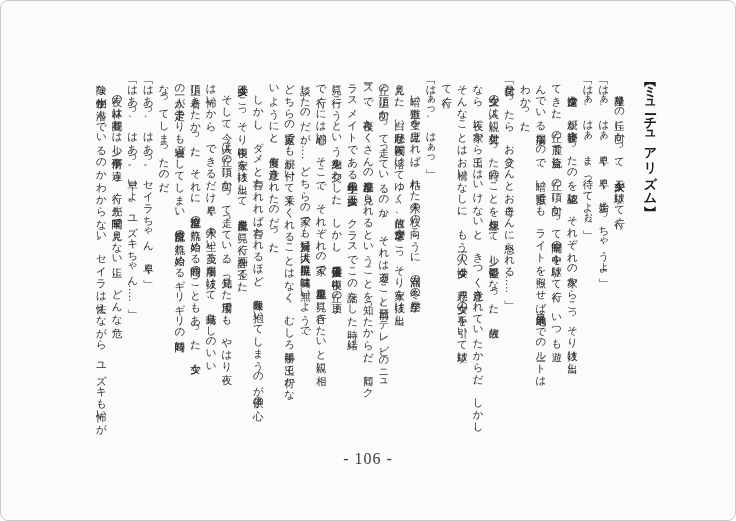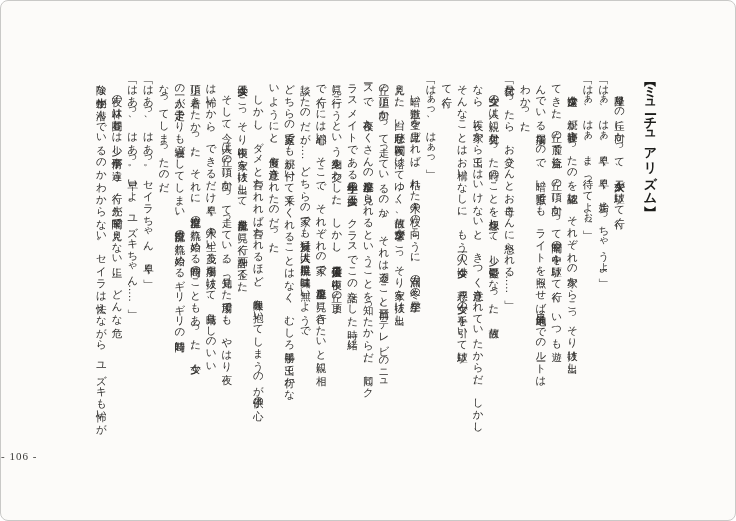--- a/index.html
+++ b/index.html
@@ -39,21 +39,22 @@
     line-height: 17px;
   }
   .tline {
     white-space: nowrap;
   }
   .page-number {
     position: absolute;
     left: 0;
     right: 0;
     top: 449px;
-    font-size: 11px;
+    text-align: center;
+    font-size: 16px;
     letter-spacing: 1px;
     color: #3a3a38;
     font-family: "Liberation Serif", "DejaVu Serif", serif;
   }
 </style>
 </head>
 <body>
 
 <div class="page">
 

